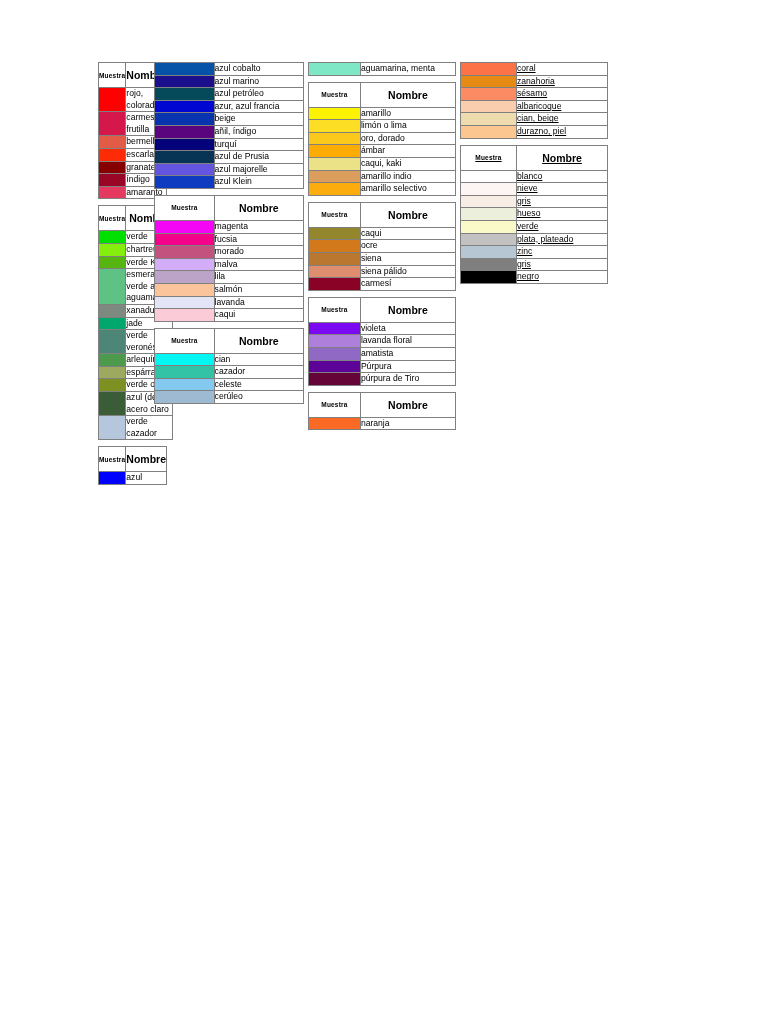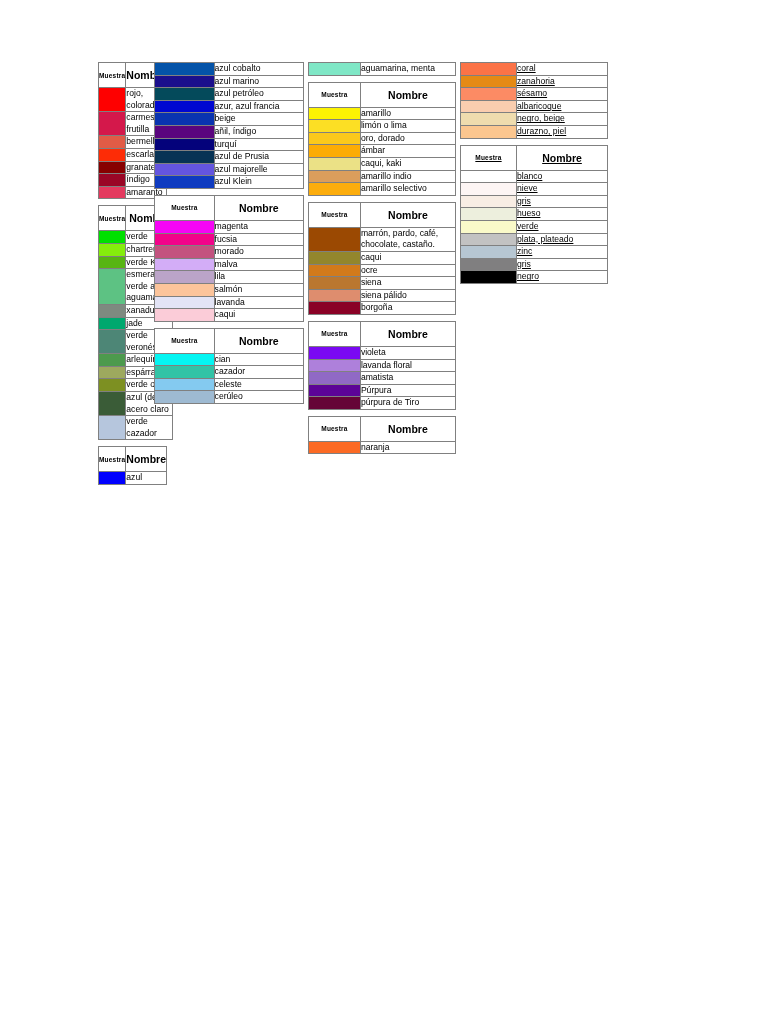--- a/index.html
+++ b/index.html
@@ -379,42 +379,38 @@
         </table>
         <table class="ctable">
           <thead>
             <tr>
               <th class="hdr-muestra">Muestra</th>
               <th class="hdr-nombre">Nombre</th>
             </tr>
           </thead>
           <tbody>
             <tr>
-              <td class="swatch" style="background: rgb(155, 73, 2);"></td>
-              <td class="name">marrón, pardo, café, chocolate, castaño.</td>
-            </tr>
-            <tr>
               <td class="swatch" style="background: rgb(147, 134, 44);"></td>
               <td class="name">caqui</td>
             </tr>
             <tr>
               <td class="swatch" style="background: rgb(210, 122, 27);"></td>
               <td class="name">ocre</td>
             </tr>
             <tr>
               <td class="swatch" style="background: rgb(186, 119, 48);"></td>
               <td class="name">siena</td>
             </tr>
             <tr>
               <td class="swatch" style="background: rgb(222, 141, 110);"></td>
               <td class="name">siena pálido</td>
             </tr>
             <tr>
               <td class="swatch" style="background: rgb(138, 2, 38);"></td>
-              <td class="name">borgoña</td>
+              <td class="name">carmesí</td>
             </tr>
           </tbody>
         </table>
         <table class="ctable">
           <thead>
             <tr>
               <th class="hdr-muestra">Muestra</th>
               <th class="hdr-nombre">Nombre</th>
             </tr>
           </thead>
@@ -470,21 +466,21 @@
             <tr>
               <td class="swatch" style="background: rgb(252, 139, 100);"></td>
               <td class="name">sésamo</td>
             </tr>
             <tr>
               <td class="swatch" style="background: rgb(250, 205, 175);"></td>
               <td class="name">albaricoque</td>
             </tr>
             <tr>
               <td class="swatch" style="background: rgb(239, 220, 174);"></td>
-              <td class="name">negro, beige</td>
+              <td class="name">cian, beige</td>
             </tr>
             <tr>
               <td class="swatch" style="background: rgb(251, 198, 143);"></td>
               <td class="name">durazno, piel</td>
             </tr>
           </tbody>
         </table>
         <table class="ctable">
           <thead>
             <tr>

